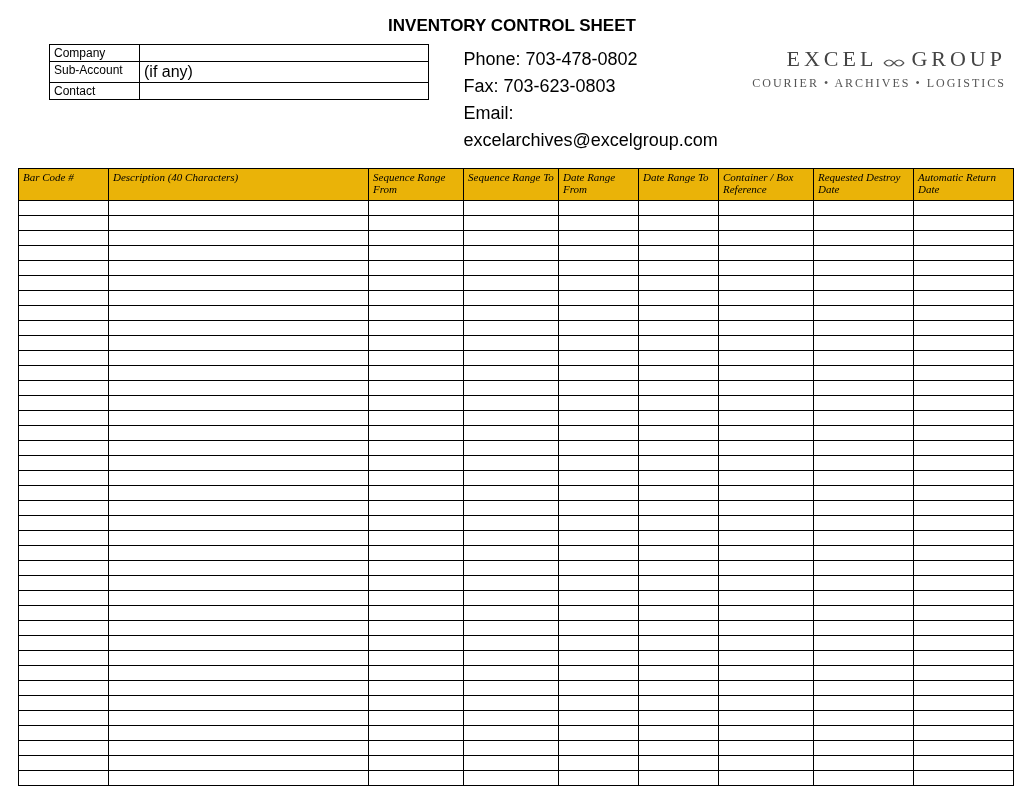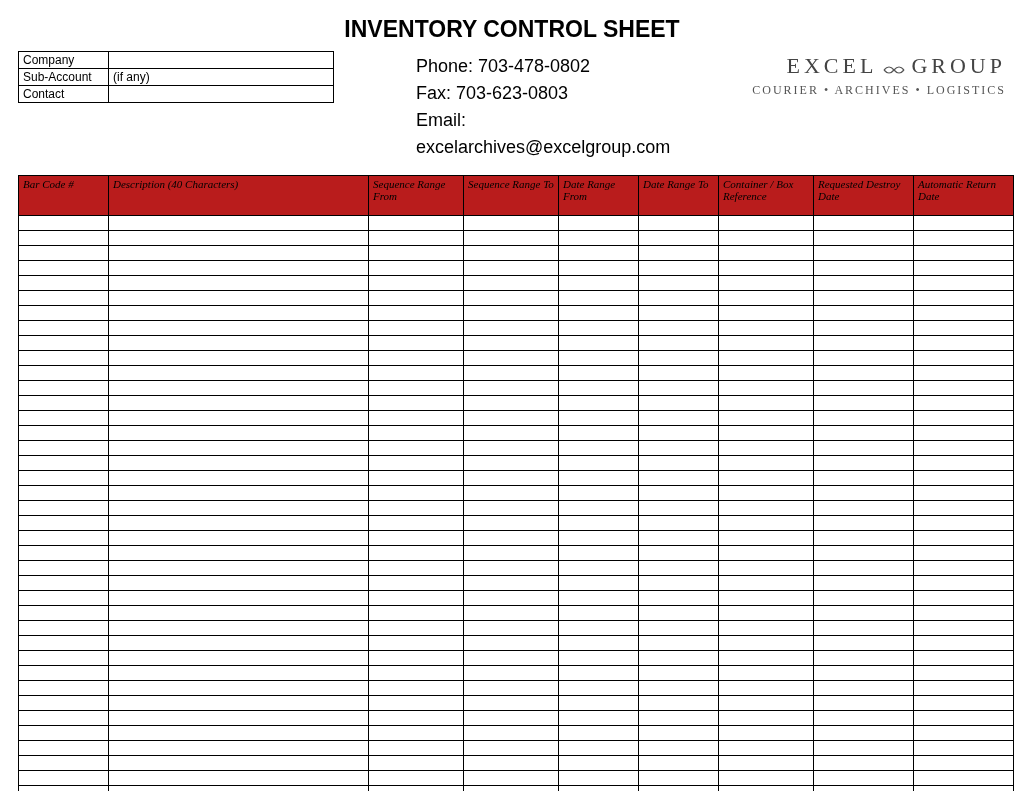--- a/index.html
+++ b/index.html
@@ -9,51 +9,52 @@
     background: #fff;
     font-family: "Times New Roman", serif;
     font-size: 12px;
     color: #000;
     padding: 16px 18px 8px 18px;
   }
   .title {
     text-align: center;
     font-family: Arial, sans-serif;
     font-weight: bold;
-    font-size: 23px;
+    font-size: 17px;
     margin-bottom: 8px;
     margin-left: 100px;
     margin-right: 100px;
   }
   .top-row {
     display: flex;
     justify-content: space-between;
     align-items: flex-start;
     margin-bottom: 14px;
   }
   .info-box {
     border: 1.5px solid #000;
-    width: 316px;
+    width: 380px;
+    margin-left: 31px;
   }
   .info-row {
     display: flex;
     border-bottom: 1px solid #000;
   }
   .info-row:last-child { border-bottom: none; }
   .info-label {
     width: 90px;
     border-right: 1px solid #000;
     padding: 1px 4px;
     font-size: 12px;
     font-family: Arial, sans-serif;
   }
   .info-value {
     flex: 1;
     padding: 1px 4px;
-    font-size: 12px;
+    font-size: 16px;
     font-family: Arial, sans-serif;
   }
   .contact-block {
     font-family: Arial, sans-serif;
     font-size: 18px;
     line-height: 1.5;
     text-align: left;
     padding-top: 2px;
     flex: 0 0 250px;
   }
@@ -85,30 +86,30 @@
     color: #555;
     margin-top: 4px;
   }
   .grid {
     width: 100%;
     border: 1.5px solid #000;
     border-collapse: collapse;
     table-layout: fixed;
   }
   .grid th {
-    background: #b91c1c;
+    background: #eab308;
     border: 1px solid #000;
     font-weight: normal;
     font-style: italic;
     font-family: "Times New Roman", serif;
     font-size: 11px;
     text-align: left;
     vertical-align: top;
     padding: 2px 4px;
-    height: 40px;
+    height: 32px;
   }
   .grid td {
     border: 1px solid #000;
     height: 15px;
     padding: 0 2px;
   }
   .col-barcode { width: 90px; }
   .col-desc { width: 260px; }
   .col-seqfrom { width: 95px; }
   .col-seqto { width: 95px; }

